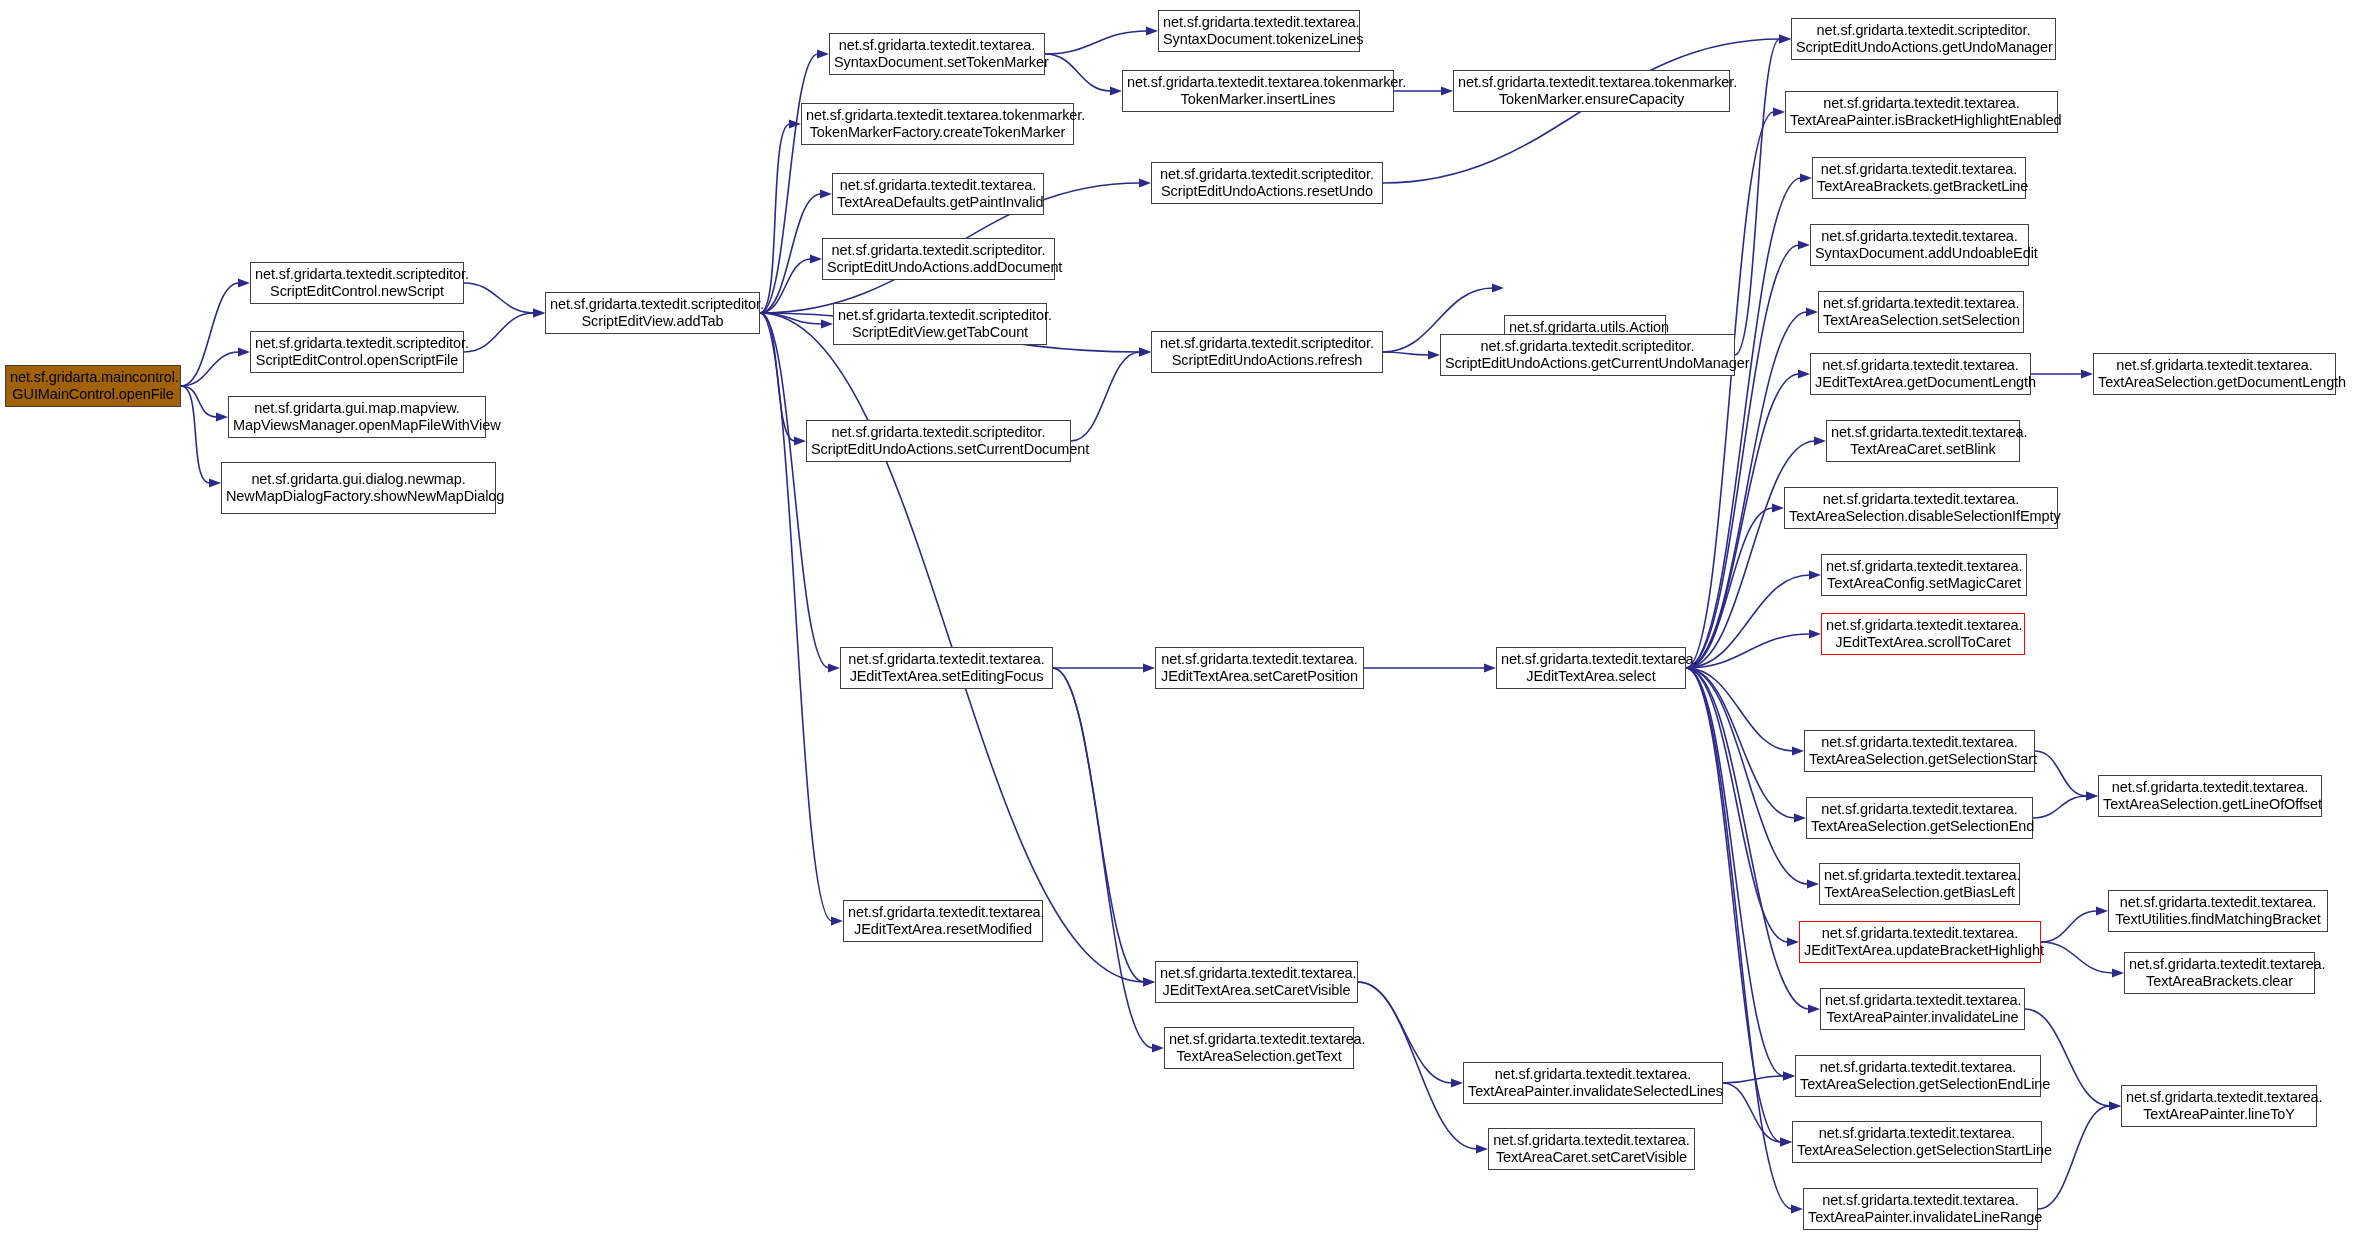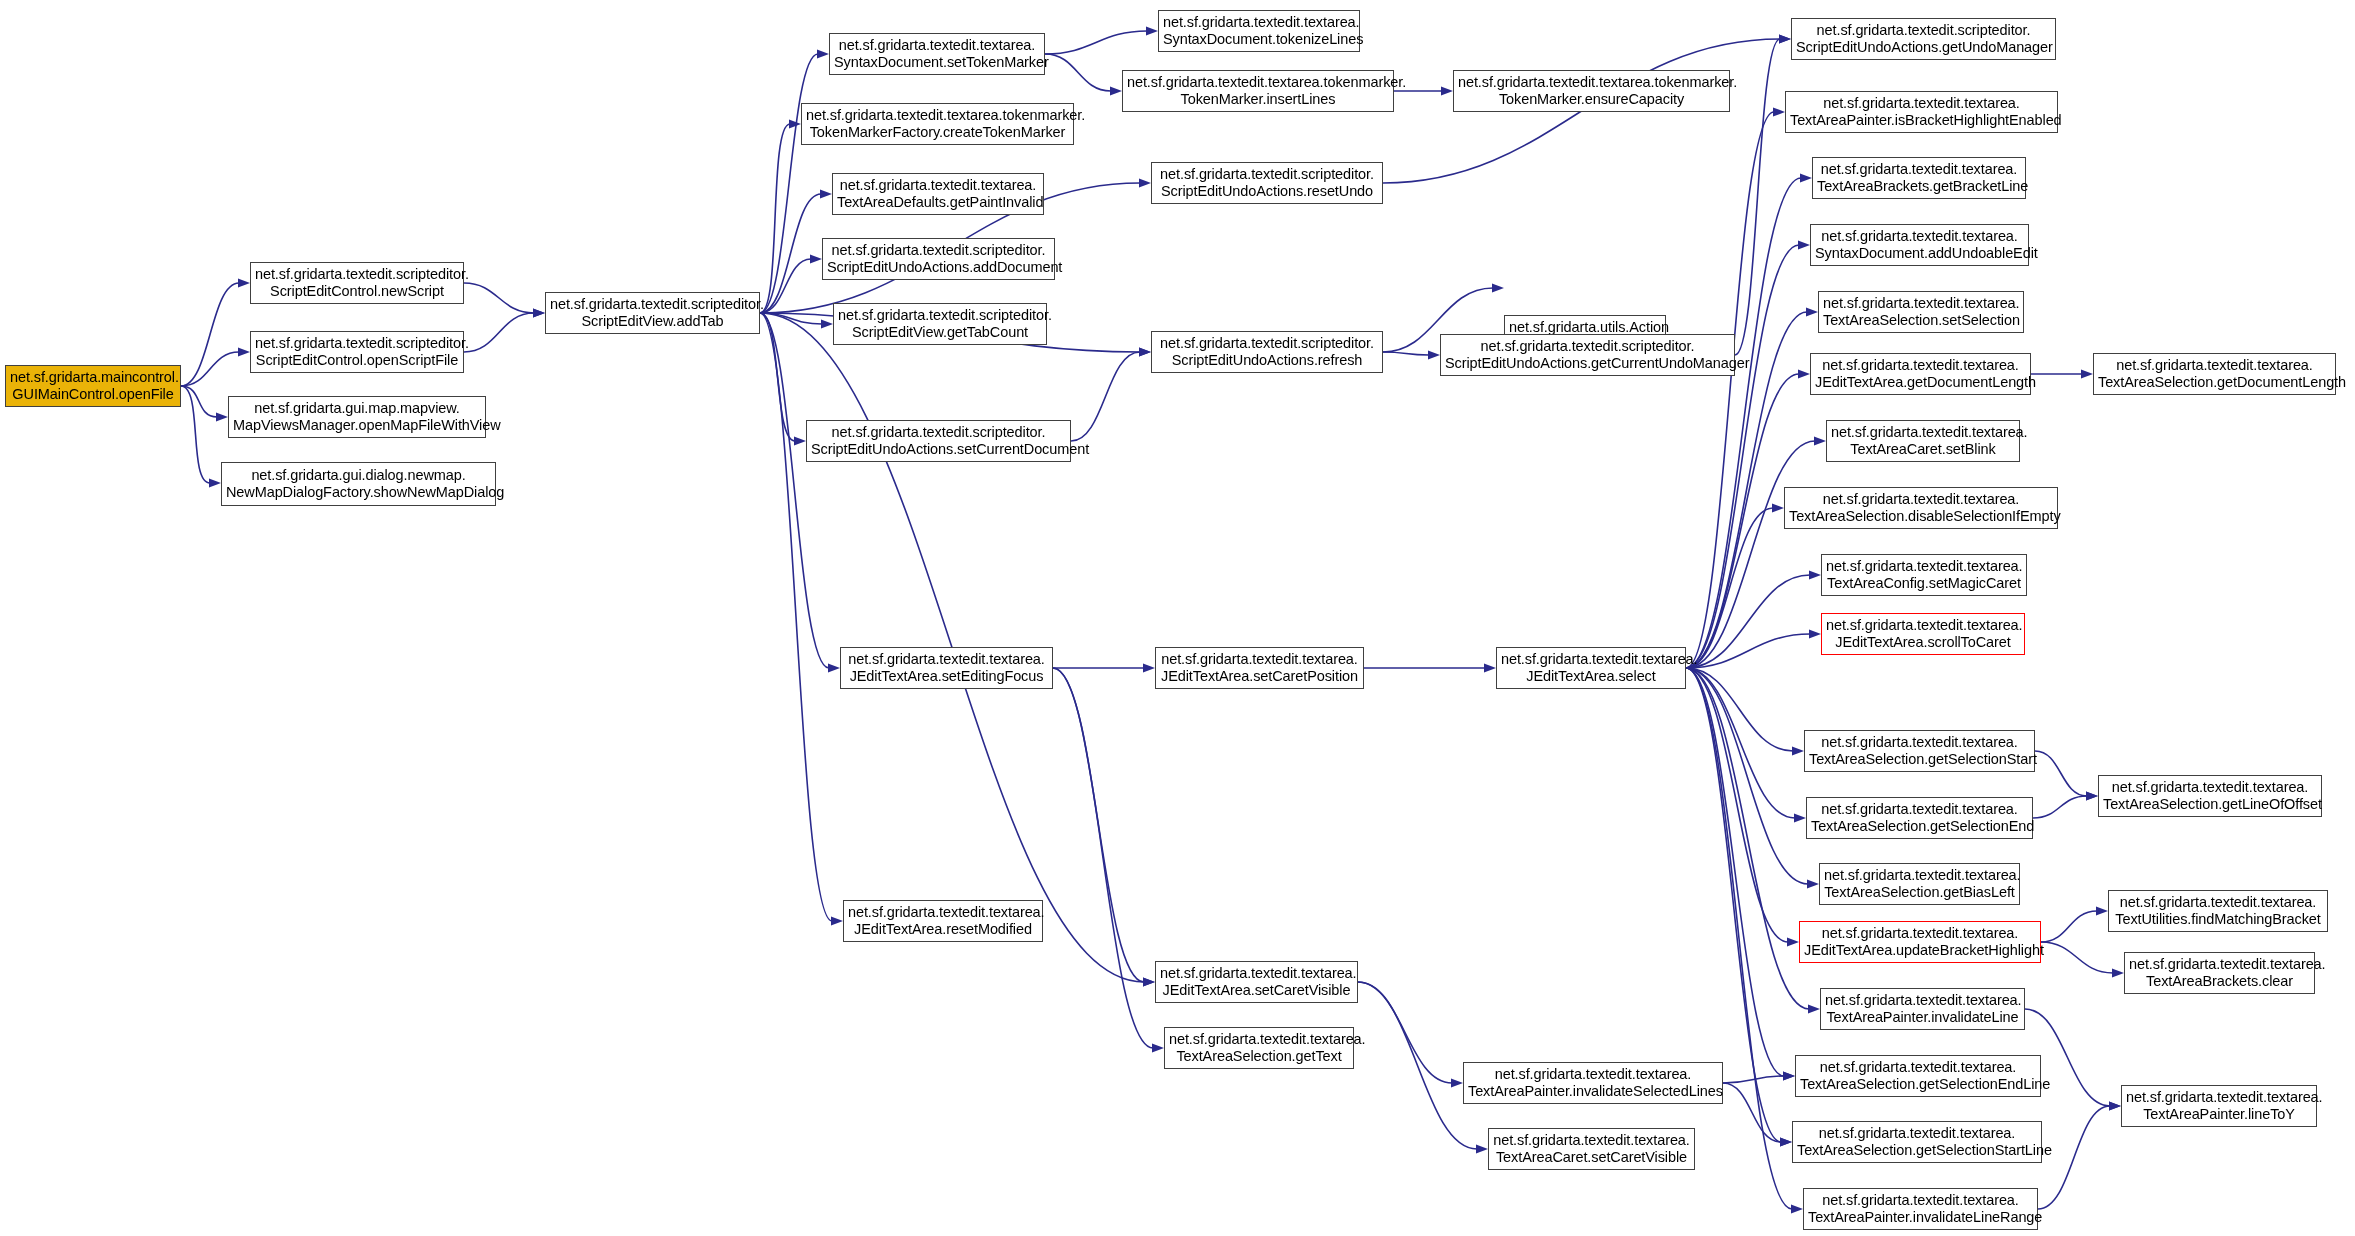--- a/index.html
+++ b/index.html
@@ -20,21 +20,21 @@
     justify-content:center;
     text-align:center;
     font-size:14.5px;
     line-height:1.17;
     color:#000000;
     letter-spacing:-0.1px;
     padding:0 4px;
     white-space:pre-line;
   }
   .node.root{
-    background:#eab308;
+    background:#a16207;
     border:1px solid #404040;
   }
   .node.hot{
     border:1px solid #ff0000;
   }
   .node .lbl{display:block;width:100%;text-align:center;}
   svg#edges{position:absolute;left:0;top:0;width:2355px;height:1236px;pointer-events:none;}
   svg#edges path, svg#edges line{fill:none;stroke:#2a2a8c;stroke-width:1.6px;}
   svg#edges polygon{fill:#2a2a8c;stroke:none;}
 </style>
@@ -160,21 +160,21 @@
     </svg>
   <div id="nodelayer">
       <div class="node root" style="left: 5px; top: 365px; width: 176px; height: 42px;"><span class="lbl">net.sf.gridarta.maincontrol.
 GUIMainControl.openFile</span></div>
       <div class="node" style="left: 250px; top: 262px; width: 214px; height: 42px;"><span class="lbl">net.sf.gridarta.textedit.scripteditor.
 ScriptEditControl.newScript</span></div>
       <div class="node" style="left: 250px; top: 331px; width: 214px; height: 42px;"><span class="lbl">net.sf.gridarta.textedit.scripteditor.
 ScriptEditControl.openScriptFile</span></div>
       <div class="node" style="left: 228px; top: 396px; width: 258px; height: 42px;"><span class="lbl">net.sf.gridarta.gui.map.mapview.
 MapViewsManager.openMapFileWithView</span></div>
-      <div class="node" style="left: 221px; top: 462px; width: 275px; height: 44px;"><span class="lbl">net.sf.gridarta.gui.dialog.newmap.
+      <div class="node" style="left: 221px; top: 462px; width: 275px; height: 52px;"><span class="lbl">net.sf.gridarta.gui.dialog.newmap.
 NewMapDialogFactory.showNewMapDialog</span></div>
       <div class="node" style="left: 545px; top: 292px; width: 215px; height: 42px;"><span class="lbl">net.sf.gridarta.textedit.scripteditor.
 ScriptEditView.addTab</span></div>
       <div class="node" style="left: 829px; top: 33px; width: 216px; height: 42px;"><span class="lbl">net.sf.gridarta.textedit.textarea.
 SyntaxDocument.setTokenMarker</span></div>
       <div class="node" style="left: 801px; top: 103px; width: 273px; height: 42px;"><span class="lbl">net.sf.gridarta.textedit.textarea.tokenmarker.
 TokenMarkerFactory.createTokenMarker</span></div>
       <div class="node" style="left: 832px; top: 173px; width: 212px; height: 42px;"><span class="lbl">net.sf.gridarta.textedit.textarea.
 TextAreaDefaults.getPaintInvalid</span></div>
       <div class="node" style="left: 822px; top: 238px; width: 233px; height: 42px;"><span class="lbl">net.sf.gridarta.textedit.scripteditor.

